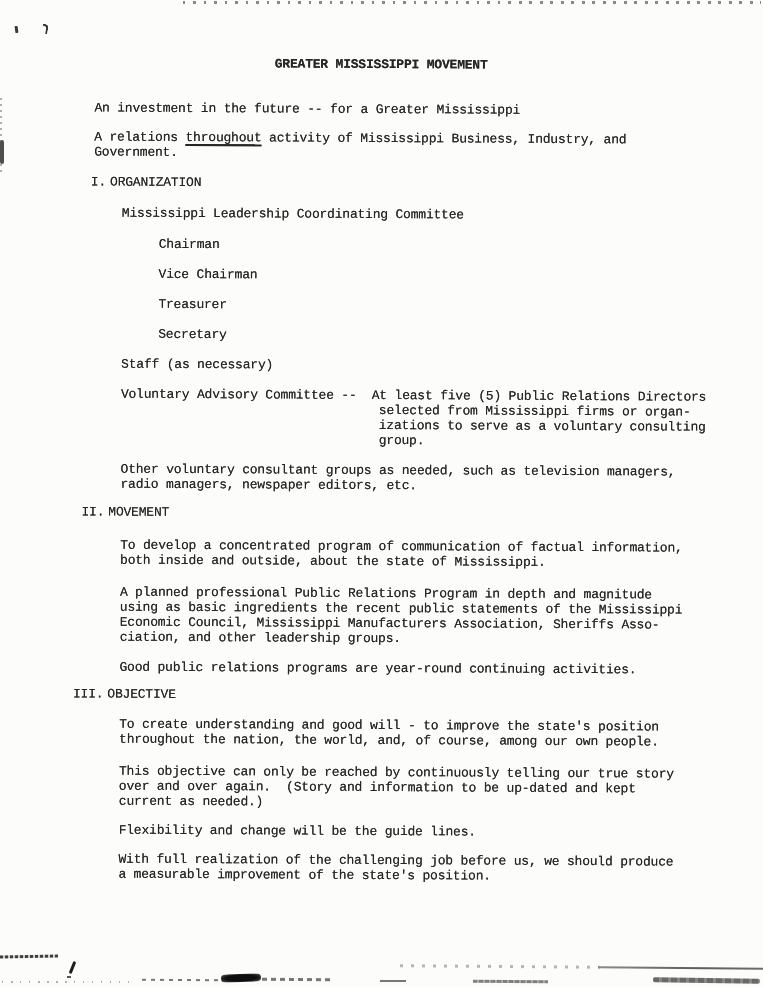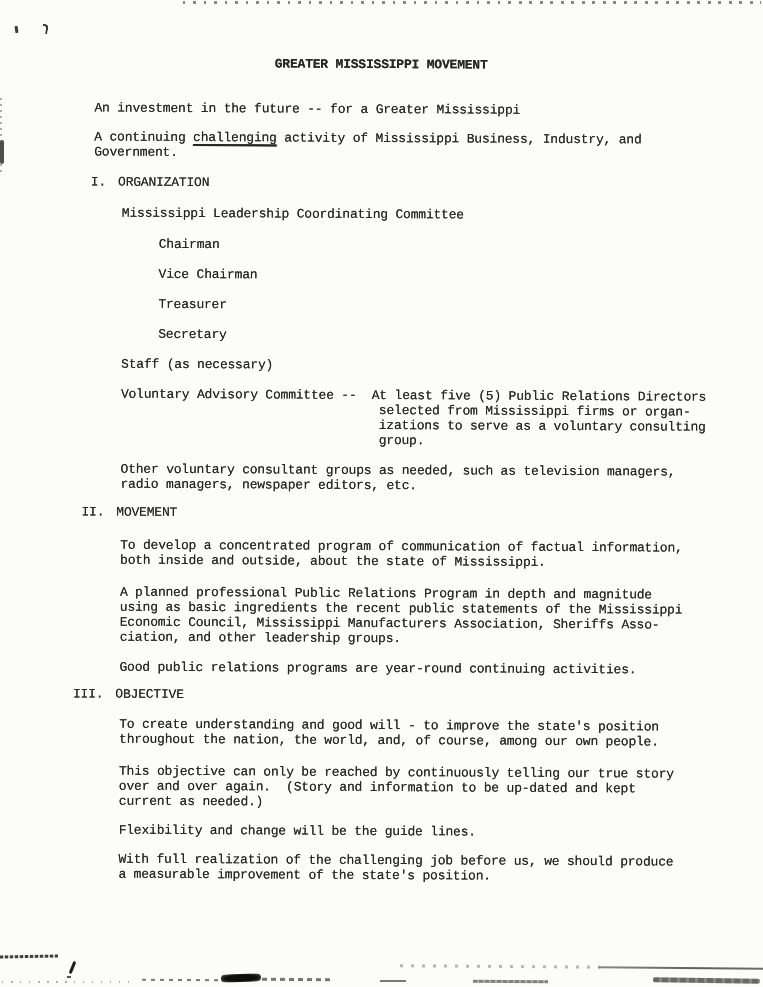--- a/index.html
+++ b/index.html
@@ -16,37 +16,37 @@
     transform:rotate(0.3deg); transform-origin:0 0;
   }
   .line { white-space:pre; }
   .title { text-align:center; font-weight:bold; }
   .m95  { margin-left:95px; }
   .m123 { margin-left:123px; }
   .m160 { margin-left:160px; }
   .m381 { margin-left:381px; }
   .heading { display:flex; }
   .heading .num { display:inline-block; width:107px; text-align:right; white-space:pre; }
-  .heading .hlabel { margin-left:12px; white-space:pre; }
+  .heading .hlabel { margin-left:4px; white-space:pre; }
   .u { text-decoration:underline; text-underline-offset:2.5px; text-decoration-thickness:1.5px; }
   .art { position:absolute; }
 </style>
 </head>
 <body>
 
 <div class="page">
 
   <div class="doc">
 
     <div class="line title">GREATER MISSISSIPPI MOVEMENT</div>
 
     <div class="line m95" style="margin-top:30px">An investment in the future -- for a Greater Mississippi</div>
 
     <div style="margin-top:14px">
-      <div class="line m95"><span>A continuing </span><span class="u">challenging</span><span> activity of Mississippi Business, Industry, and</span></div>
+      <div class="line m95"><span>A relations </span><span class="u">throughout</span><span> activity of Mississippi Business, Industry, and</span></div>
       <div class="line m95">Government.</div>
     </div>
 
     <div class="heading" style="margin-top:15px">
       <span class="num">I.</span>
       <span class="hlabel">ORGANIZATION</span>
     </div>
 
     <div class="line m123" style="margin-top:16px">Mississippi Leadership Coordinating Committee</div>
 

